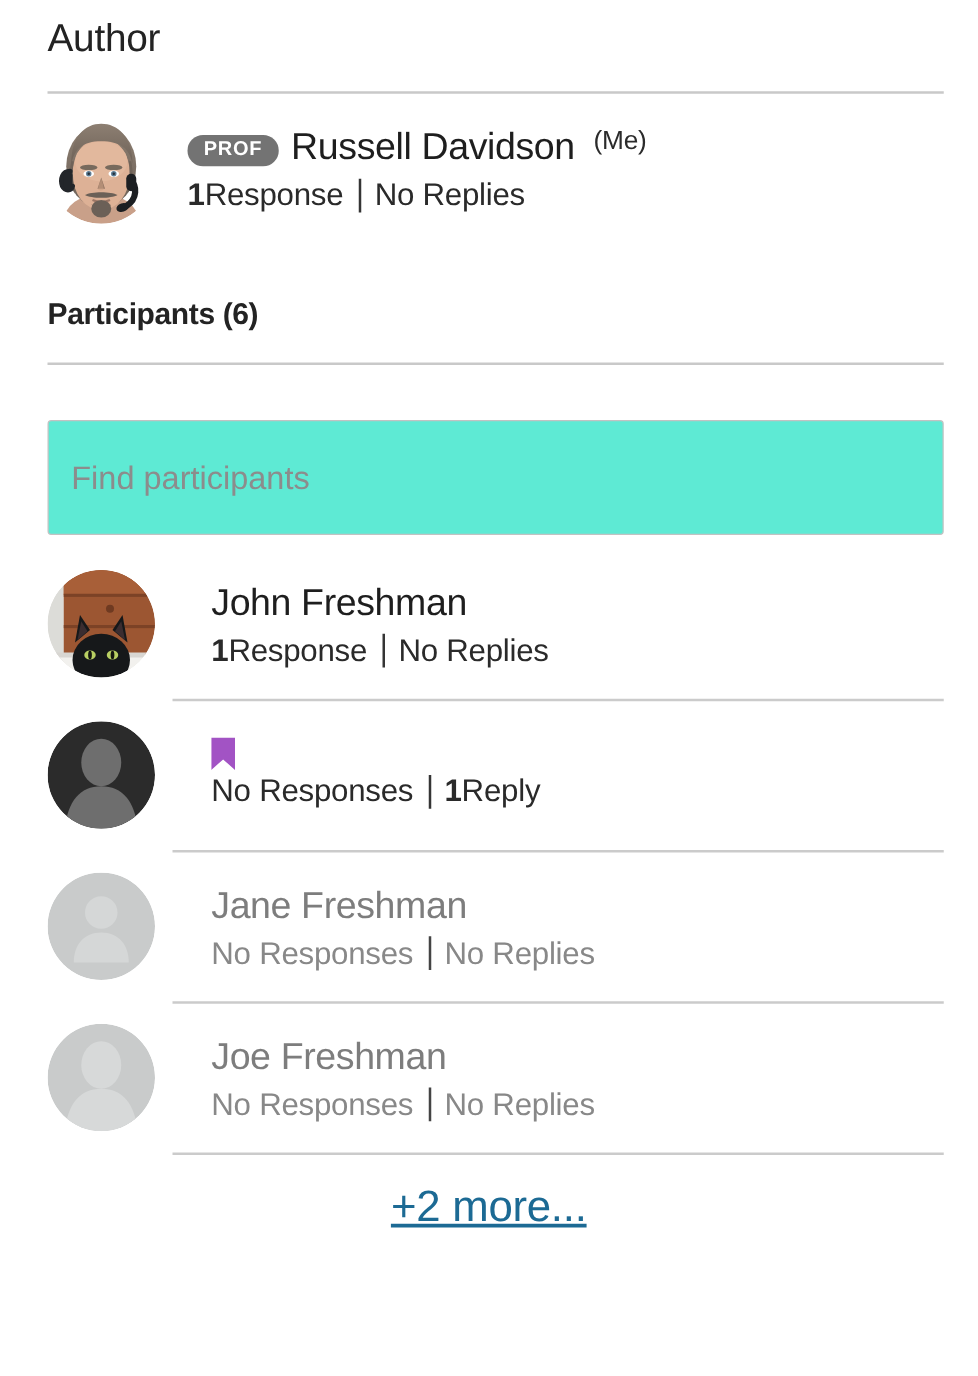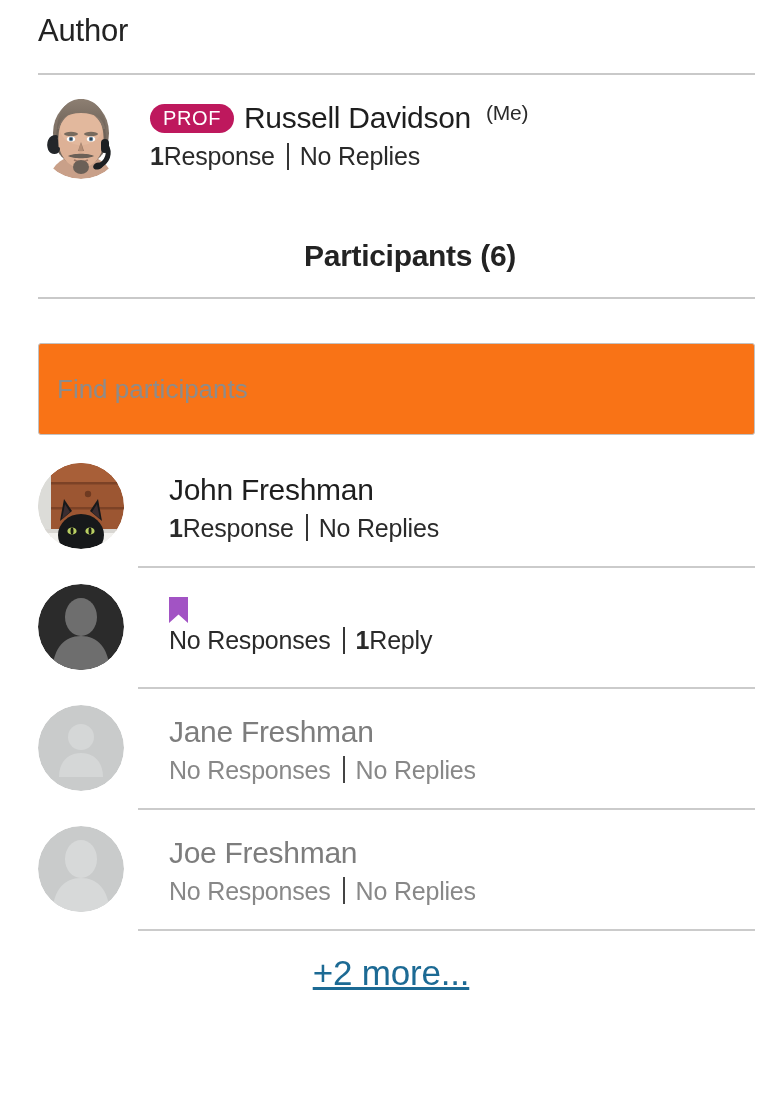--- a/index.html
+++ b/index.html
@@ -29,23 +29,22 @@
     margin: 0;
     padding: 0;
     font-weight: 400;
     font-size: 31px;
     line-height: 1.1;
     color: #232323;
     letter-spacing: -0.2px;
   }
   .section-heading.bold {
     font-weight: 700;
-    font-size: 30px;
+    font-size: 24px;
     letter-spacing: -0.3px;
-    text-align: center;
   }
 
   #author-heading-wrap { padding: 14px 0 0 38px; }
   #participants-heading-wrap { padding: 0 0 0 38px; }
 
   
   .rule {
     height: 2px;
     background: #c9c9c9;
     border: 0;
@@ -93,24 +92,24 @@
   
   .name-line {
     display: flex;
     align-items: baseline;
     flex-wrap: nowrap;
     white-space: nowrap;
     line-height: 1.15;
   }
   .role-badge {
     display: inline-block;
-    background: #be185d;
+    background: #737373;
     color: #ffffff;
-    font-size: 20px;
-    font-weight: 400;
+    font-size: 16px;
+    font-weight: 700;
     letter-spacing: 0.6px;
     border-radius: 999px;
     padding: 4px 13px 5px 13px;
     margin-right: 10px;
     line-height: 1;
     position: relative;
     top: -3px;
   }
   .person-name {
     font-size: 30px;
@@ -164,21 +163,21 @@
 
   
   .search-wrap {
     padding: 0 27px 0 38px;
   }
   .search-input {
     width: 100%;
     height: 92px;
     border: 1px solid #c2c2c2;
     border-radius: 3px;
-    background: #f97316;
+    background: #5eead4;
     font-family: "Liberation Sans", sans-serif;
     font-size: 26px;
     color: #2a2a2a;
     padding: 0 18px;
     outline: none;
     display: block;
   }
   .search-input::placeholder {
     color: #8c8c8c;
     opacity: 1;

